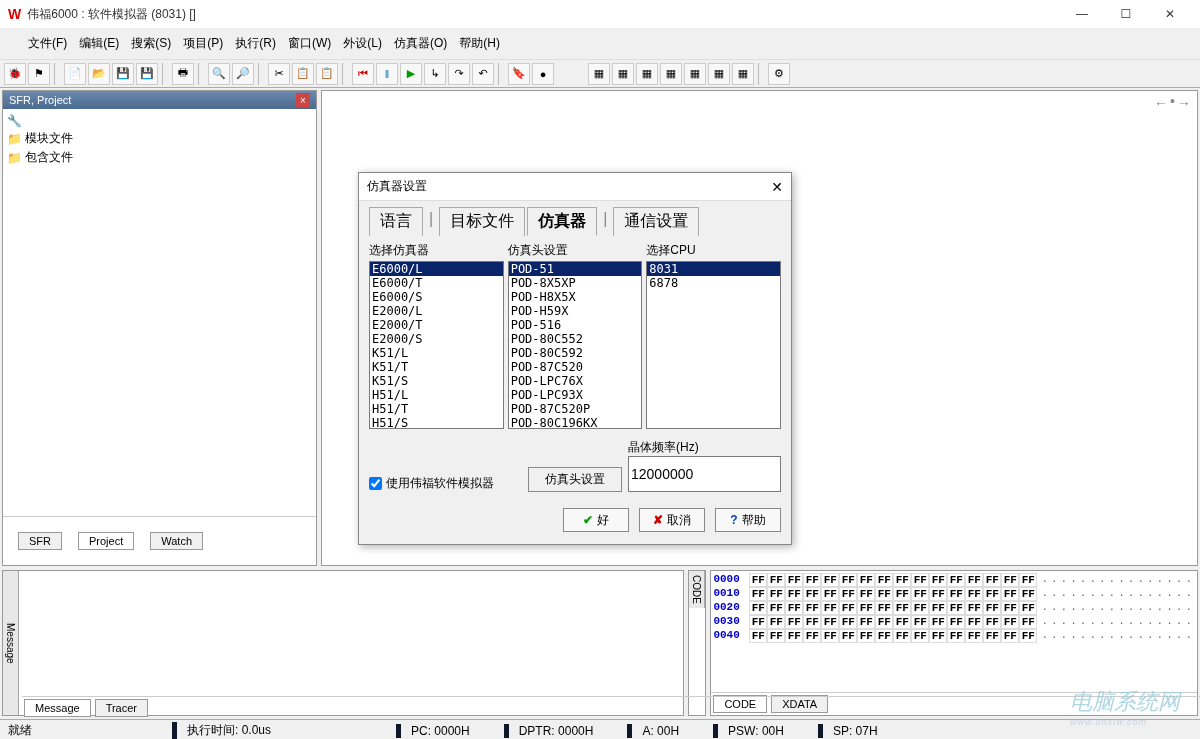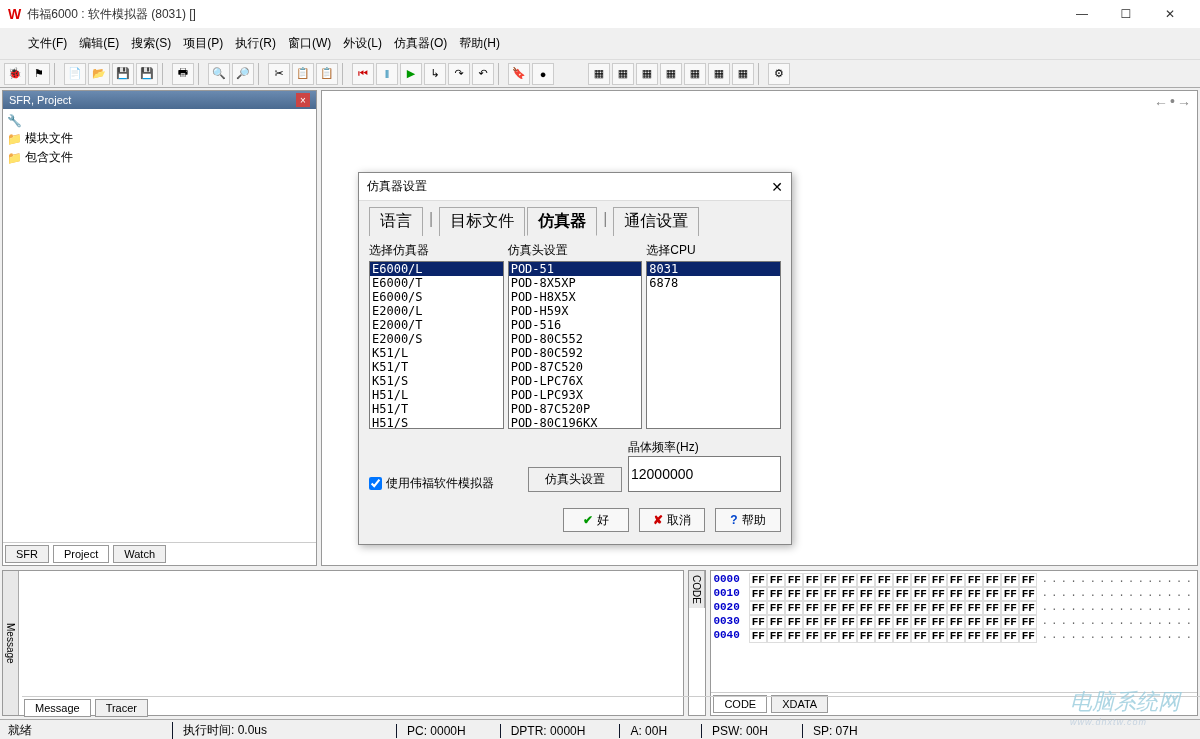--- a/index.html
+++ b/index.html
@@ -14,39 +14,39 @@
 .toolbar { height: 28px; background: #f0f0f0; display: flex; align-items: center; padding: 2px 4px; border-bottom: 1px solid #aaa; gap: 2px; }
 .tbtn { width: 22px; height: 22px; border: 1px solid #ccc; background: #f8f8f8; display: flex; align-items: center; justify-content: center; font-size: 11px; }
 .tsep { width: 6px; height: 22px; border-left: 1px solid #bbb; margin: 0 2px; }
 .workspace { display: flex; height: 480px; }
 .leftpanel { width: 315px; border: 1px solid #999; margin: 2px; background: #fff; display: flex; flex-direction: column; }
 .leftpanel .panetitle { background: linear-gradient(#6a8ab0, #4a6a90); color: #fff; padding: 2px 6px; font-size: 11px; display: flex; align-items: center; }
 .leftpanel .panetitle .x { margin-left: auto; width: 14px; height: 14px; background: #c44; color: #fff; display: flex; align-items: center; justify-content: center; font-size: 10px; }
 .tree { flex: 1; padding: 4px; overflow: auto; font-size: 12px; }
 .tree .node { padding: 1px 0; display: flex; align-items: center; gap: 4px; }
 .tree .icon { width: 14px; height: 14px; display: inline-block; }
-.bottomtabs { display: flex; gap: 4px; padding: 2px; border-top: 1px solid #ccc; }
+.bottomtabs { display: flex; gap: 16px; padding: 15px; border-top: 1px solid #ccc; }
 .btab { padding: 2px 10px; border: 1px solid #999; background: #f0f0f0; font-size: 11px; }
 .btab.active { background: #fff; }
 .mainpanel { flex: 1; border: 1px solid #999; margin: 2px; background: #fff; position: relative; }
 .navarrows { position: absolute; right: 6px; top: 2px; display: flex; gap: 2px; color: #888; font-size: 14px; }
 .lowerarea { height: 150px; display: flex; padding: 2px; gap: 4px; }
 .msgpanel { width: 718px; border: 1px solid #999; background: #fff; display: flex; }
 .vtab { writing-mode: vertical-rl; background: #e8e8e8; border-right: 1px solid #aaa; padding: 4px 2px; font-size: 10px; display: flex; align-items: center; justify-content: center; }
 .msgbody { flex: 1; }
 .msgtabs { display: flex; gap: 4px; padding: 2px; border-top: 1px solid #ccc; position: absolute; bottom: 22px; left: 22px; }
 .hexpanel { flex: 1; border: 1px solid #999; background: #fff; display: flex; flex-direction: column; }
 .hexgrid { flex: 1; font-family: "Courier New", monospace; font-size: 11px; padding: 2px; overflow: hidden; }
 .hexrow { display: flex; gap: 0; white-space: nowrap; }
 .hexaddr { color: #00c; width: 36px; font-weight: bold; }
 .hexcell { width: 18px; text-align: center; border: 1px solid #ddd; font-weight: bold; }
 .hexascii { margin-left: 4px; color: #666; letter-spacing: 3px; }
 .hextabs { display: flex; gap: 4px; padding: 2px; border-top: 1px solid #ccc; }
 .statusbar { height: 22px; background: #f0f0f0; border-top: 1px solid #aaa; display: flex; align-items: center; padding: 0 8px; font-size: 12px; gap: 24px; }
-.statusbar .cell { border-left: 1px solid #0f172a; padding: 0 10px; }
+.statusbar .cell { border-left: 5px solid #0f172a; padding: 0 10px; }
 
 .dialog { position: absolute; left: 358px; top: 172px; width: 434px; background: #f0f0f0; border: 1px solid #888; box-shadow: 2px 2px 8px rgba(0,0,0,0.3); }
 .dlg-title { height: 28px; display: flex; align-items: center; padding: 3px 8px; font-size: 12px; background: #fff; border-bottom: 1px solid #ddd; }
 .dlg-title .x { margin-left: auto; font-size: 14px; cursor: default; }
 .dlg-tabs { display: flex; padding: 6px 10px 0 10px; gap: 2px; }
 .dtab { padding: 3px 10px; border: 1px solid #aaa; border-bottom: none; background: #f0f0f0; font-size: 16px; position: relative; }
 .dtab.active { background: #f0f0f0; border-bottom: 1px solid #f0f0f0; z-index: 2; font-weight: bold; }
 .dtab.sep { border: none; padding: 3px 4px; color: #888; }
 .dlg-body { padding: 6px 10px; display: flex; gap: 4px; }
 .listcol { flex: 1; display: flex; flex-direction: column; }

